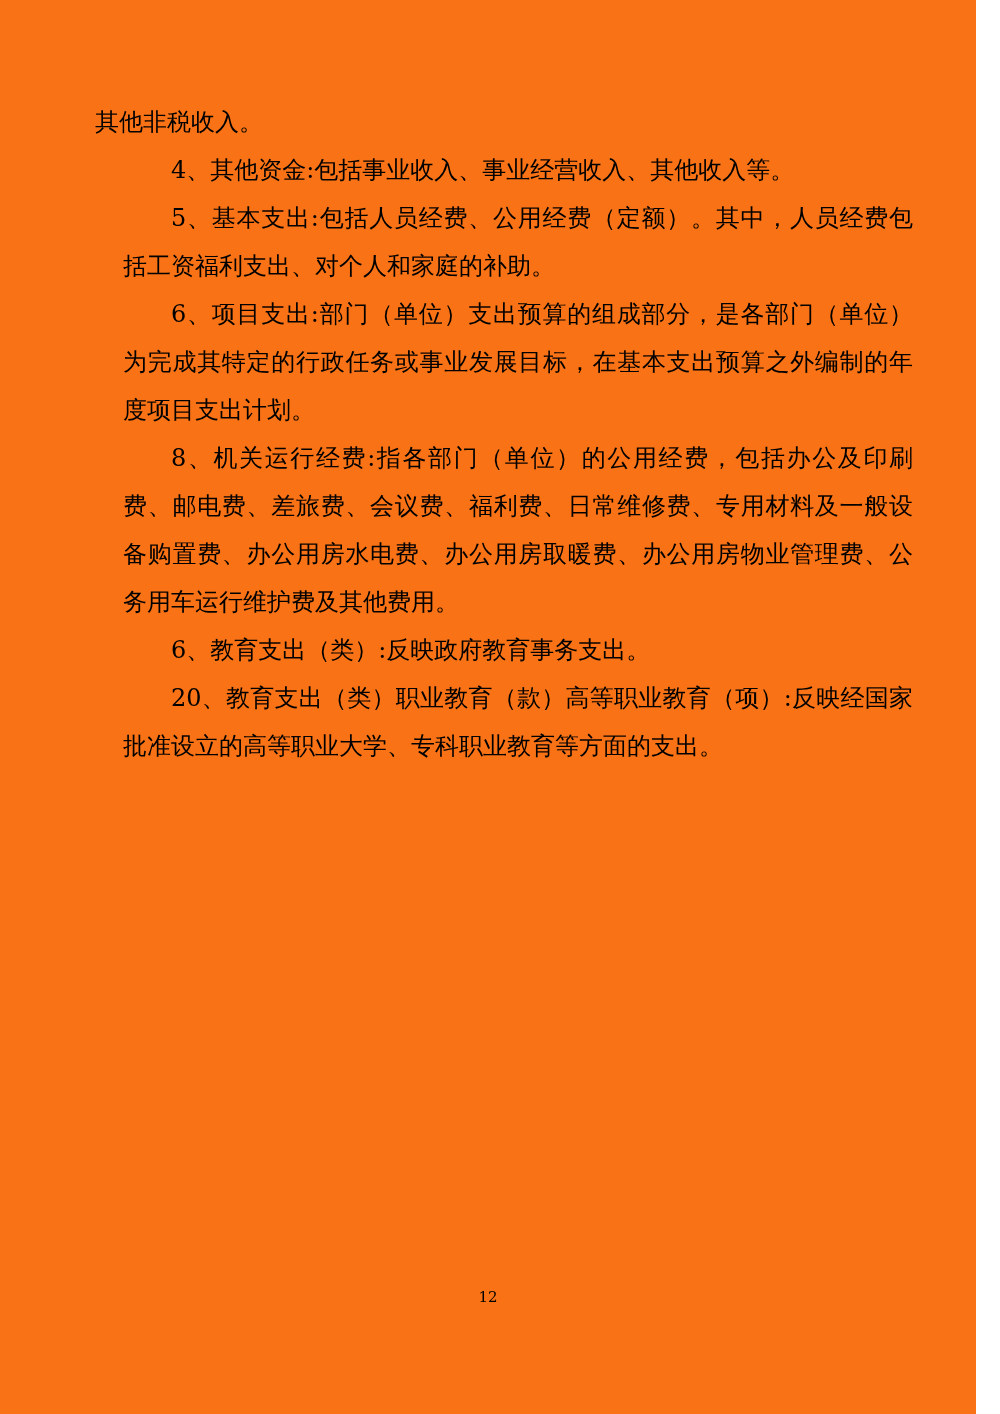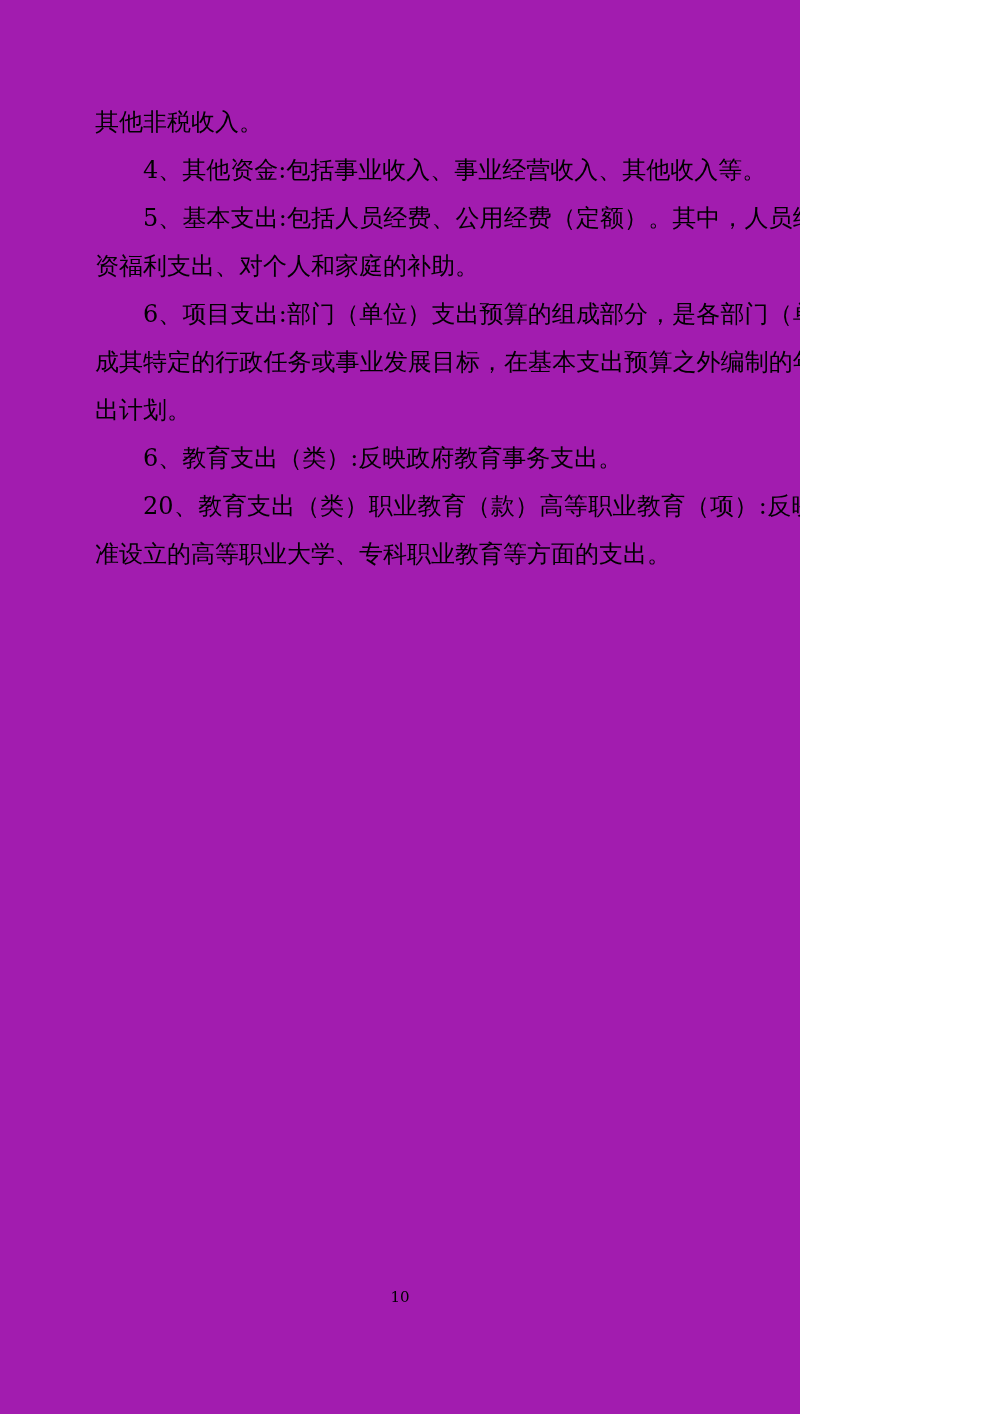--- a/index.html
+++ b/index.html
@@ -2,23 +2,23 @@
 <html lang="zh"><head>
 <meta charset="utf-8">
 <style>
   html, body {
     margin: 0;
     padding: 0;
     background: #ffffff;
   }
   .page {
     position: relative;
-    width: 800px;
+    width: 976px;
     height: 1414px;
-    background: #a21caf;
+    background: #f97316;
     overflow: hidden;
     font-family: "DejaVu Serif", "Liberation Serif", serif;
     color: #000000;
   }
   .doc-body {
     position: absolute;
     top: 98px;
     left: 95px;
     width: 818px;
     font-size: 24px;
@@ -26,20 +26,21 @@
     text-align: justify;
     text-justify: inter-character;
     letter-spacing: 0;
   }
   .para {
     margin: 0;
     padding: 0;
   }
   .para.indent {
     text-indent: 48px;
+    margin-left: 28px;
   }
   .page-number {
     position: absolute;
     top: 1286px;
     left: 0;
     width: 100%;
     text-align: center;
     font-size: 15px;
     line-height: 22px;
     color: #000000;
@@ -49,17 +50,18 @@
 </head>
 <body>
 
 <div class="page">
   <div class="doc-body">
 
   <p class="para">其他非税收入。</p>
       <p class="para indent">4、其他资金:包括事业收入、事业经营收入、其他收入等。</p>
       <p class="para indent">5、基本支出:包括人员经费、公用经费（定额）。其中，人员经费包括工资福利支出、对个人和家庭的补助。</p>
       <p class="para indent">6、项目支出:部门（单位）支出预算的组成部分，是各部门（单位）为完成其特定的行政任务或事业发展目标，在基本支出预算之外编制的年度项目支出计划。</p>
+      <p class="para indent">8、机关运行经费:指各部门（单位）的公用经费，包括办公及印刷费、邮电费、差旅费、会议费、福利费、日常维修费、专用材料及一般设备购置费、办公用房水电费、办公用房取暖费、办公用房物业管理费、公务用车运行维护费及其他费用。</p>
       <p class="para indent">6、教育支出（类）:反映政府教育事务支出。</p>
       <p class="para indent">20、教育支出（类）职业教育（款）高等职业教育（项）:反映经国家批准设立的高等职业大学、专科职业教育等方面的支出。</p>
     </div>
-  <div class="page-number">10</div>
+  <div class="page-number">12</div>
 </div>
 
 </body></html>

